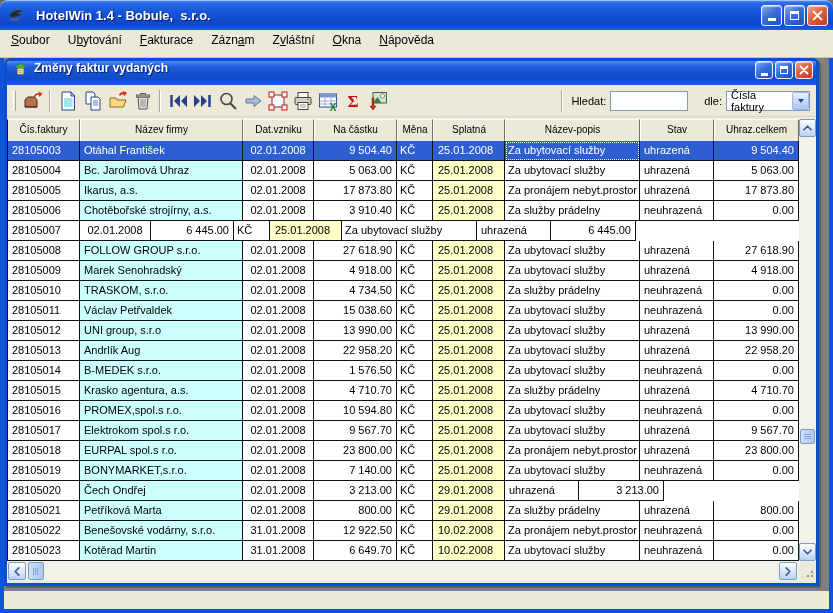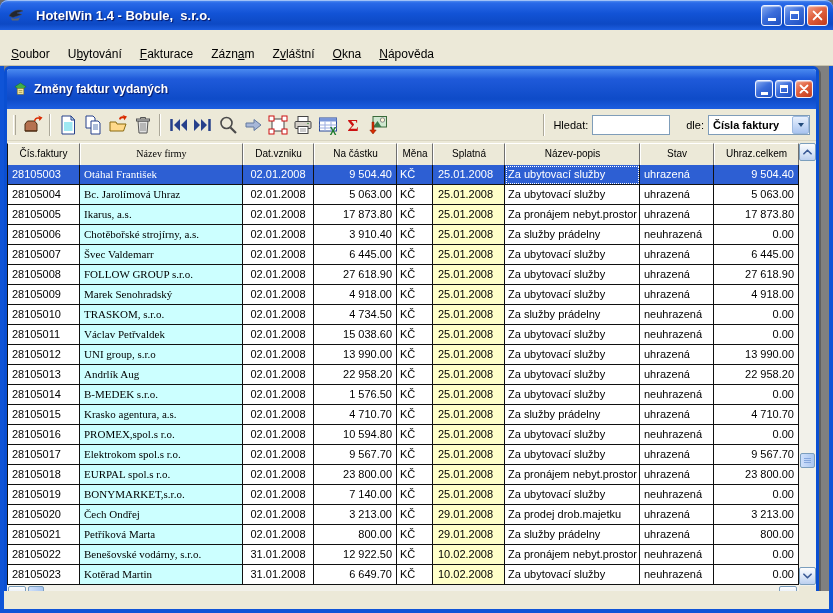--- a/index.html
+++ b/index.html
@@ -21,73 +21,73 @@
     background:linear-gradient(145deg,#86aaf0 0%,#3b6ddb 45%,#1d4fc0 100%);
     box-shadow:inset 0 1px 1px rgba(255,255,255,.55);display:flex;align-items:center;justify-content:center;}
   .tbBtn.close{background:linear-gradient(145deg,#f0a088 0%,#e1613f 45%,#c13a1b 100%);}
   .gl-min{width:8px;height:3px;background:#fff;margin-top:9px;}
   .gl-max{width:9px;height:9px;border:1px solid #fff;border-top:3px solid #fff;}
   .smaller .tbBtn{width:18px;height:18px;}
   .smaller .gl-min{width:7px;margin-top:8px;}
   .smaller .gl-max{width:8px;height:8px;}
 
   
-  .menubar{height:36px;background:#ece9d8;border-bottom:1px solid #c8c4ae;
-    display:flex;align-items:flex-end;padding-left:2px;}
+  .menubar{height:28px;background:#ece9d8;border-bottom:1px solid #c8c4ae;
+    display:flex;align-items:flex-start;padding-left:2px;}
   .menu-item{padding:0 9px;font-size:12px;line-height:21px;color:#000;cursor:default;}
   .menu-item u{text-decoration:underline;}
 
   
   .mdi{flex:1;background:#808080;position:relative;margin:0 4px;overflow:hidden;}
   .statusstrip{height:18px;background:#ece9d8;margin:0 4px;}
   .bottomborder{height:4px;background:#0f54d7;}
 
   
   .child{position:absolute;left:0;top:0;width:815px;height:528px;
     border:3px solid #0a4fd2;border-radius:6px 6px 0 0;background:#ece9d8;
     display:flex;flex-direction:column;box-shadow:2px 2px 0 rgba(0,0,0,.25);}
-  .ctitle{height:40px;border-radius:3px 3px 0 0;padding:0 3px 0 5px;
+  .ctitle{height:24px;border-radius:3px 3px 0 0;padding:0 3px 0 5px;
     background:linear-gradient(180deg,#4a8af0 0%,#1f5ada 25%,#0e4bc8 75%,#1c5ee0 100%);
-    display:flex;align-items:center;gap:5px;}
+    display:flex;align-items:flex-start;gap:5px;}
   .ctitle .ttext{color:#fff;font-weight:bold;font-size:12px;flex:1;
     text-shadow:1px 1px 1px rgba(0,0,60,.75);}
 
   
   .toolbar{height:32px;background:#ece9d8;display:flex;align-items:center;
     padding:0 6px 0 4px;border-bottom:1px solid #d8d4c0;}
   .tgrip{width:3px;height:20px;border-left:1px solid #fff;border-right:1px solid #aca899;margin:0 4px 0 2px;}
   .tbtn{width:25px;height:25px;display:flex;align-items:center;justify-content:center;
     border:1px solid transparent;border-radius:2px;}
   .tsep{width:2px;height:22px;border-left:1px solid #aca899;border-right:1px solid #fff;margin:0 4px;}
   .tspacer{flex:1;}
   .tlabel{font-size:11px;color:#000;margin:0 4px;}
   .search-box{width:78px;height:20px;border:1px solid #7f9db9;background:#fff;
     font-size:11px;padding:0 3px;font-family:"Liberation Sans",sans-serif;}
-  .combo{width:102px;height:20px;border:1px solid #7f9db9;background:#fff;
-    display:flex;align-items:center;font-weight:bold;}
+  .combo{width:84px;height:20px;border:1px solid #7f9db9;background:#fff;
+    display:flex;align-items:center;}
   .combo .ctext{flex:1;font-size:11px;padding-left:4px;color:#000;}
   .combo-btn{width:17px;height:18px;margin:0;border:1px solid #9ebadf;border-radius:2px;
     background:linear-gradient(180deg,#e8f0fc 0%,#c2d6f5 60%,#a9c4ef 100%);
     display:flex;align-items:center;justify-content:center;}
   .arrow-down{width:0;height:0;border-left:3.5px solid transparent;border-right:3.5px solid transparent;
     border-top:4.5px solid #214a7a;}
 
   
   .tablewrap{flex:1;position:relative;background:#ece9d8;overflow:hidden;}
   .thead{position:absolute;left:0;top:2px;height:22px;display:flex;}
   .th{height:36px;background:#ece9d8;font-size:10px;text-align:center;line-height:20px;
     border-top:1px solid #fff;border-left:1px solid #fff;
     border-right:1px solid #6f6f6f;border-bottom:1px solid #6f6f6f;
     overflow:hidden;white-space:nowrap;}
   .tbody{position:absolute;left:0;top:24px;}
   .tr{display:flex;height:20px;background:#fff;}
   .td{height:20px;font-size:11px;line-height:19px;border-right:1px solid #111;
     border-bottom:1px solid #111;overflow:hidden;white-space:nowrap;padding:0 4px;color:#000;}
   .c0{width:73px;border-left:1px solid #111;}
-  .c1{width:163px;background:#ccffff;font-family:Liberation Serif, serif;}
+  .c1{width:163px;background:#ccffff;}
   .c2{width:71px;text-align:center;}
   .c3{width:83px;text-align:right;}
   .c4{width:36px;padding:0 3px;}
   .c5{width:72px;background:#ffffc8;padding-left:5px;}
   .c6{width:135px;padding:0 3px;}
   .c7{width:74px;}
   .c8{width:85px;text-align:right;}
   .th.c0,.th.c1,.th.c2,.th.c3,.th.c4,.th.c5,.th.c6,.th.c7,.th.c8{background:#ece9d8;text-align:center;padding:0 2px;}
   .tr.selected .td{background:#2d5fd3;color:#fff;}
   .tr.selected .focus-cell{outline:1px dotted #fff;outline-offset:-2px;}
@@ -379,21 +379,20 @@
                 <div class="td c2">02.01.2008</div>
                 <div class="td c3">3 910.40</div>
                 <div class="td c4">KČ</div>
                 <div class="td c5">25.01.2008</div>
                 <div class="td c6">Za služby prádelny</div>
                 <div class="td c7">neuhrazená</div>
                 <div class="td c8">0.00</div>
               </div>
               <div class="tr">
                 <div class="td c0">28105007</div>
-                <div class="td c1">Švec Valdemarr</div>
                 <div class="td c2">02.01.2008</div>
                 <div class="td c3">6 445.00</div>
                 <div class="td c4">KČ</div>
                 <div class="td c5">25.01.2008</div>
                 <div class="td c6">Za ubytovací služby</div>
                 <div class="td c7">uhrazená</div>
                 <div class="td c8">6 445.00</div>
               </div>
               <div class="tr">
                 <div class="td c0">28105008</div>
@@ -527,21 +526,20 @@
                 <div class="td c7">neuhrazená</div>
                 <div class="td c8">0.00</div>
               </div>
               <div class="tr">
                 <div class="td c0">28105020</div>
                 <div class="td c1">Čech Ondřej</div>
                 <div class="td c2">02.01.2008</div>
                 <div class="td c3">3 213.00</div>
                 <div class="td c4">KČ</div>
                 <div class="td c5">29.01.2008</div>
-                <div class="td c6">Za prodej drob.majetku</div>
                 <div class="td c7">uhrazená</div>
                 <div class="td c8">3 213.00</div>
               </div>
               <div class="tr">
                 <div class="td c0">28105021</div>
                 <div class="td c1">Petříková Marta</div>
                 <div class="td c2">02.01.2008</div>
                 <div class="td c3">800.00</div>
                 <div class="td c4">KČ</div>
                 <div class="td c5">29.01.2008</div>

